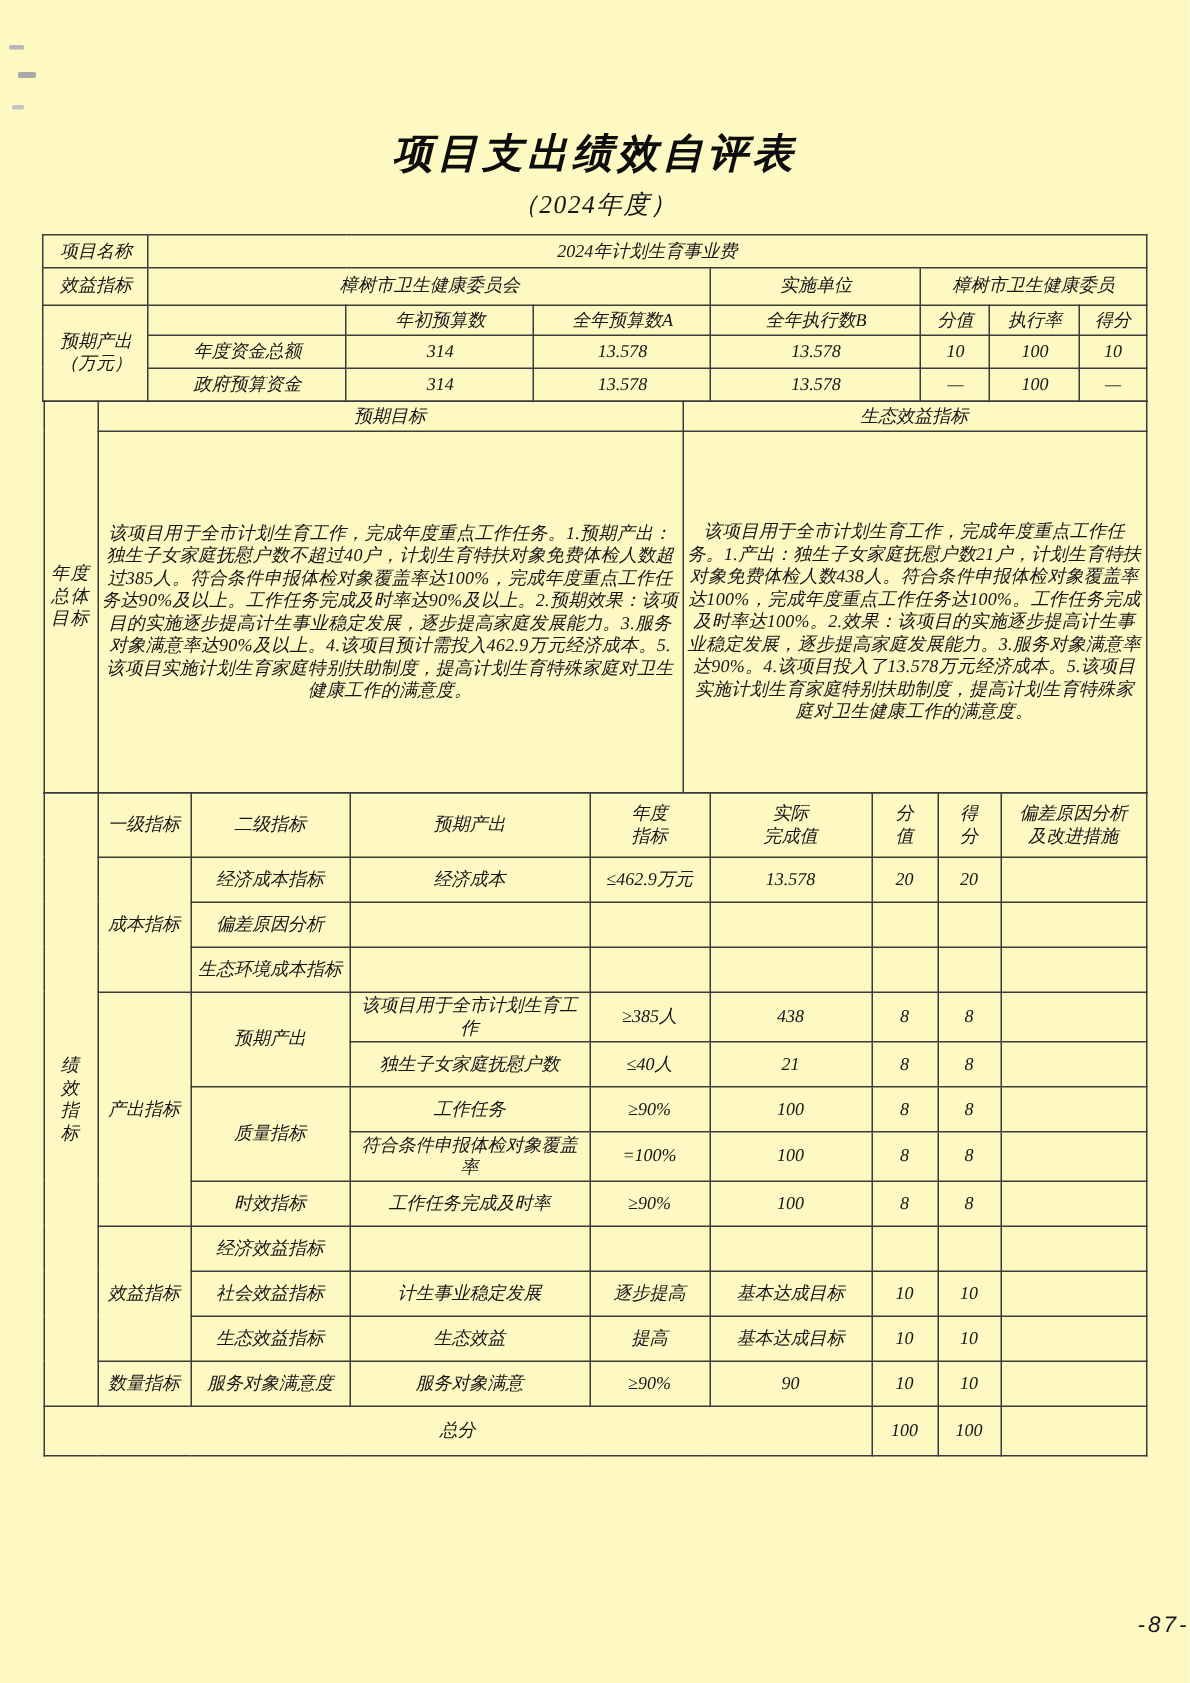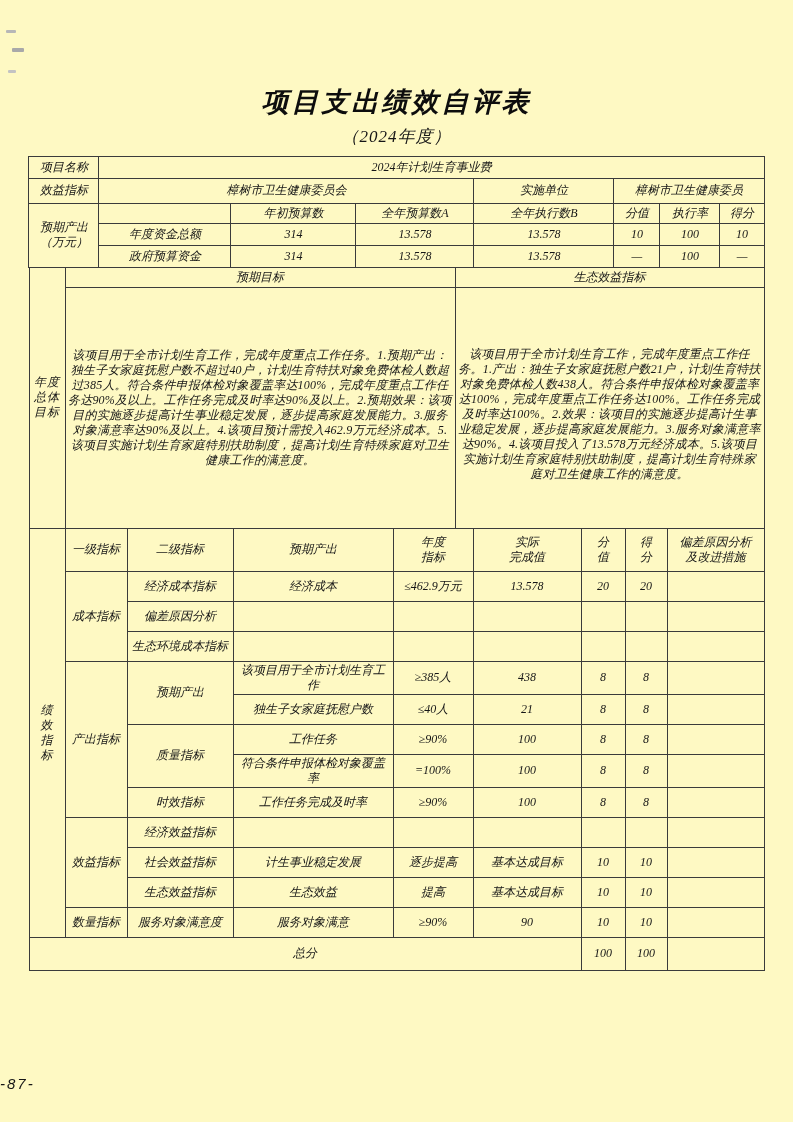--- a/index.html
+++ b/index.html
@@ -27,21 +27,21 @@
   .num{font-size:14px;font-family:"Liberation Serif","DejaVu Serif",serif;}
   .goaltext{
     text-align:left;vertical-align:top;font-size:13.5px;line-height:1.56;
     padding:22px 9px 8px 9px;letter-spacing:0.2px;
   }
   .goaltext.right{padding-top:14px;}
   .vlabel{font-size:12px;line-height:1.6;letter-spacing:1px;}
   .hr td{height:40px;}
   .r td{height:27px;}
   .page-number{
-    position:absolute;left:0;right:0;bottom:30px;text-align:left;
+    position:absolute;left:0;right:0;bottom:30px;text-align:right;
     font-size:15px;letter-spacing:2px;font-family:"Liberation Sans","DejaVu Sans",sans-serif;
   }
   .artifact{position:absolute;border-radius:1px;}
   .a1{left:6px;top:30px;width:10px;height:3px;background:#b7b7b7;}
   .a2{left:12px;top:48px;width:12px;height:4px;background:#a9a9a9;}
   .a3{left:8px;top:70px;width:8px;height:3px;background:#c3c3c3;}
   .target{font-size:13px;}
 </style>
 </head>
 <body>

